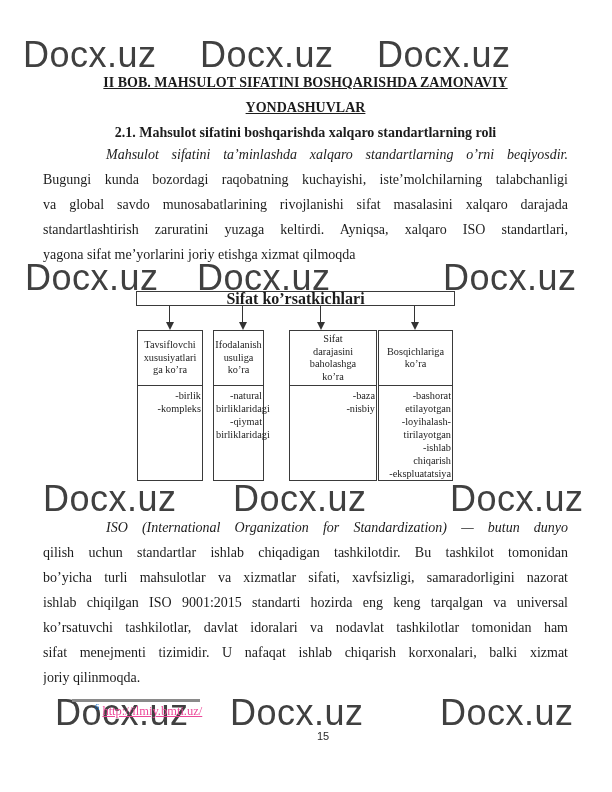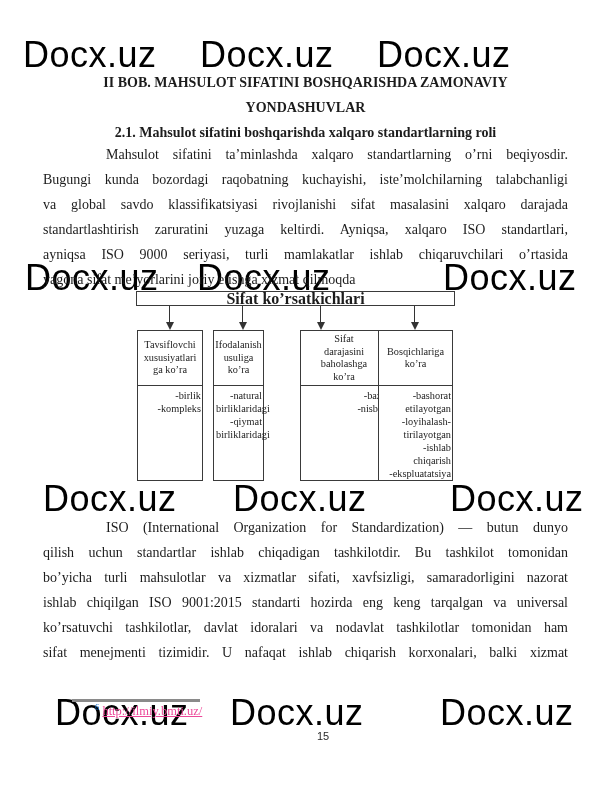--- a/index.html
+++ b/index.html
@@ -5,42 +5,42 @@
   html,body { margin:0; padding:0; background:#ffffff; }
   .page {
     position:relative; width:612px; height:792px; background:#ffffff;
     font-family:"Liberation Serif","DejaVu Serif",serif; color:#1c1c1c;
     overflow:hidden;
   }
   
   .wm-layer { position:absolute; inset:0; z-index:0; }
   .wm {
     position:absolute; font-family:"Liberation Sans","DejaVu Sans",sans-serif;
-    font-size:36px; line-height:36px; color:#000000; letter-spacing:0.5px;
+    font-size:36px; line-height:36px; color:#404040; letter-spacing:0.5px;
     user-select:none; white-space:nowrap;
   }
   
   .content { position:absolute; inset:0; z-index:1; }
   .doc-title {
     position:absolute; left:43px; top:70px; width:525px;
-    text-align:center; font-weight:bold; font-size:14px; line-height:25px;
+    text-align:center; font-weight:bold; font-size:14px; line-height:25px;text-decoration:underline;
   }
   .section-heading {
     position:absolute; left:43px; top:120px; width:525px;
     text-align:center; font-weight:bold; font-size:14px; line-height:25px;
   }
   .para { position:absolute; left:43px; width:525px; font-size:14px; }
   .para1 { top:142px; }
   .para2 { top:515px; }
   .pline {
     height:25px; line-height:25px; overflow:hidden;
     text-align:justify; text-align-last:justify; -moz-text-align-last:justify;
   }
   .pline.plast { text-align-last:left; -moz-text-align-last:left; }
-  .pline.pfirst { text-indent:63px; }
+  .pline.pfirst { text-indent:63px;font-style:italic; }
   
   .root-box {
     position:absolute; left:136px; top:291px; width:319px; height:15px;
     border:1px solid #3a3a3a; box-sizing:border-box;
     text-align:center; font-weight:bold; font-size:16px; line-height:13px;
     background:#fff;
   }
   .arrow { position:absolute; top:306px; width:9px; height:24px; }
   .arrow .stem { position:absolute; left:4px; top:0; width:1px; height:16px; background:#333; }
   .arrow .head {
@@ -98,23 +98,22 @@
     <div class="doc-title">
       <div>II BOB. MAHSULOT SIFATINI BOSHQARISHDA ZAMONAVIY</div>
       <div>YONDASHUVLAR</div>
     </div>
 
     <div class="section-heading">2.1. Mahsulot sifatini boshqarishda xalqaro standartlarning roli</div>
 
     <div class="para para1">
       <div class="pline pfirst">Mahsulot sifatini ta’minlashda xalqaro standartlarning o’rni beqiyosdir.</div>
       <div class="pline">Bugungi kunda bozordagi raqobatning kuchayishi, iste’molchilarning talabchanligi</div>
-      <div class="pline">va global savdo klassifikatsiyasi rivojlanishi sifat masalasini xalqaro darajada</div>
+      <div class="pline">va global savdo munosabatlarining rivojlanishi sifat masalasini xalqaro darajada</div>
       <div class="pline">standartlashtirish zaruratini yuzaga keltirdi. Ayniqsa, xalqaro ISO standartlari,</div>
-      <div class="pline">ayniqsa ISO 9000 seriyasi, turli mamlakatlar ishlab chiqaruvchilari o’rtasida</div>
       <div class="pline plast">yagona sifat me’yorlarini joriy etishga xizmat qilmoqda</div>
     </div>
 
     <div>
       <div class="root-box">Sifat ko’rsatkichlari</div>
 
       <div class="arrow" style="left:165px">
           <div class="stem"></div>
           <div class="head"></div>
         </div>
@@ -150,21 +149,21 @@
           <div>ko’ra</div>
         </div>
         <div class="dbox-items">
           <div>-natural</div>
           <div>birliklaridagi</div>
           <div>-qiymat</div>
           <div>birliklaridagi</div>
         </div>
       </div>
 
-      <div class="dbox" style="left:300px;width:88px">
+      <div class="dbox" style="left:289px;width:88px">
         <div class="dbox-header">
           <div>Sifat</div>
           <div>darajasini</div>
           <div>baholashga</div>
           <div>ko’ra</div>
         </div>
         <div class="dbox-items">
           <div>-baza</div>
           <div>-nisbiy</div>
         </div>
@@ -188,20 +187,21 @@
     </div>
 
 
     <div class="para para2">
       <div class="pline pfirst">ISO (International Organization for Standardization) — butun dunyo</div>
       <div class="pline">qilish uchun standartlar ishlab chiqadigan tashkilotdir. Bu tashkilot tomonidan</div>
       <div class="pline">bo’yicha turli mahsulotlar va xizmatlar sifati, xavfsizligi, samaradorligini nazorat</div>
       <div class="pline">ishlab chiqilgan ISO 9001:2015 standarti hozirda eng keng tarqalgan va universal</div>
       <div class="pline">ko’rsatuvchi tashkilotlar, davlat idoralari va nodavlat tashkilotlar tomonidan ham</div>
       <div class="pline">sifat menejmenti tizimidir. U nafaqat ishlab chiqarish korxonalari, balki xizmat</div>
+      <div class="pline plast">joriy qilinmoqda.</div>
     </div>
 
     <div class="footnote-rule"></div>
     <div class="footnote">
       <sup>6</sup>
       <a>http://ilmiy.bmti.uz/</a>
     </div>
 
     <div class="page-number">15</div>
 

